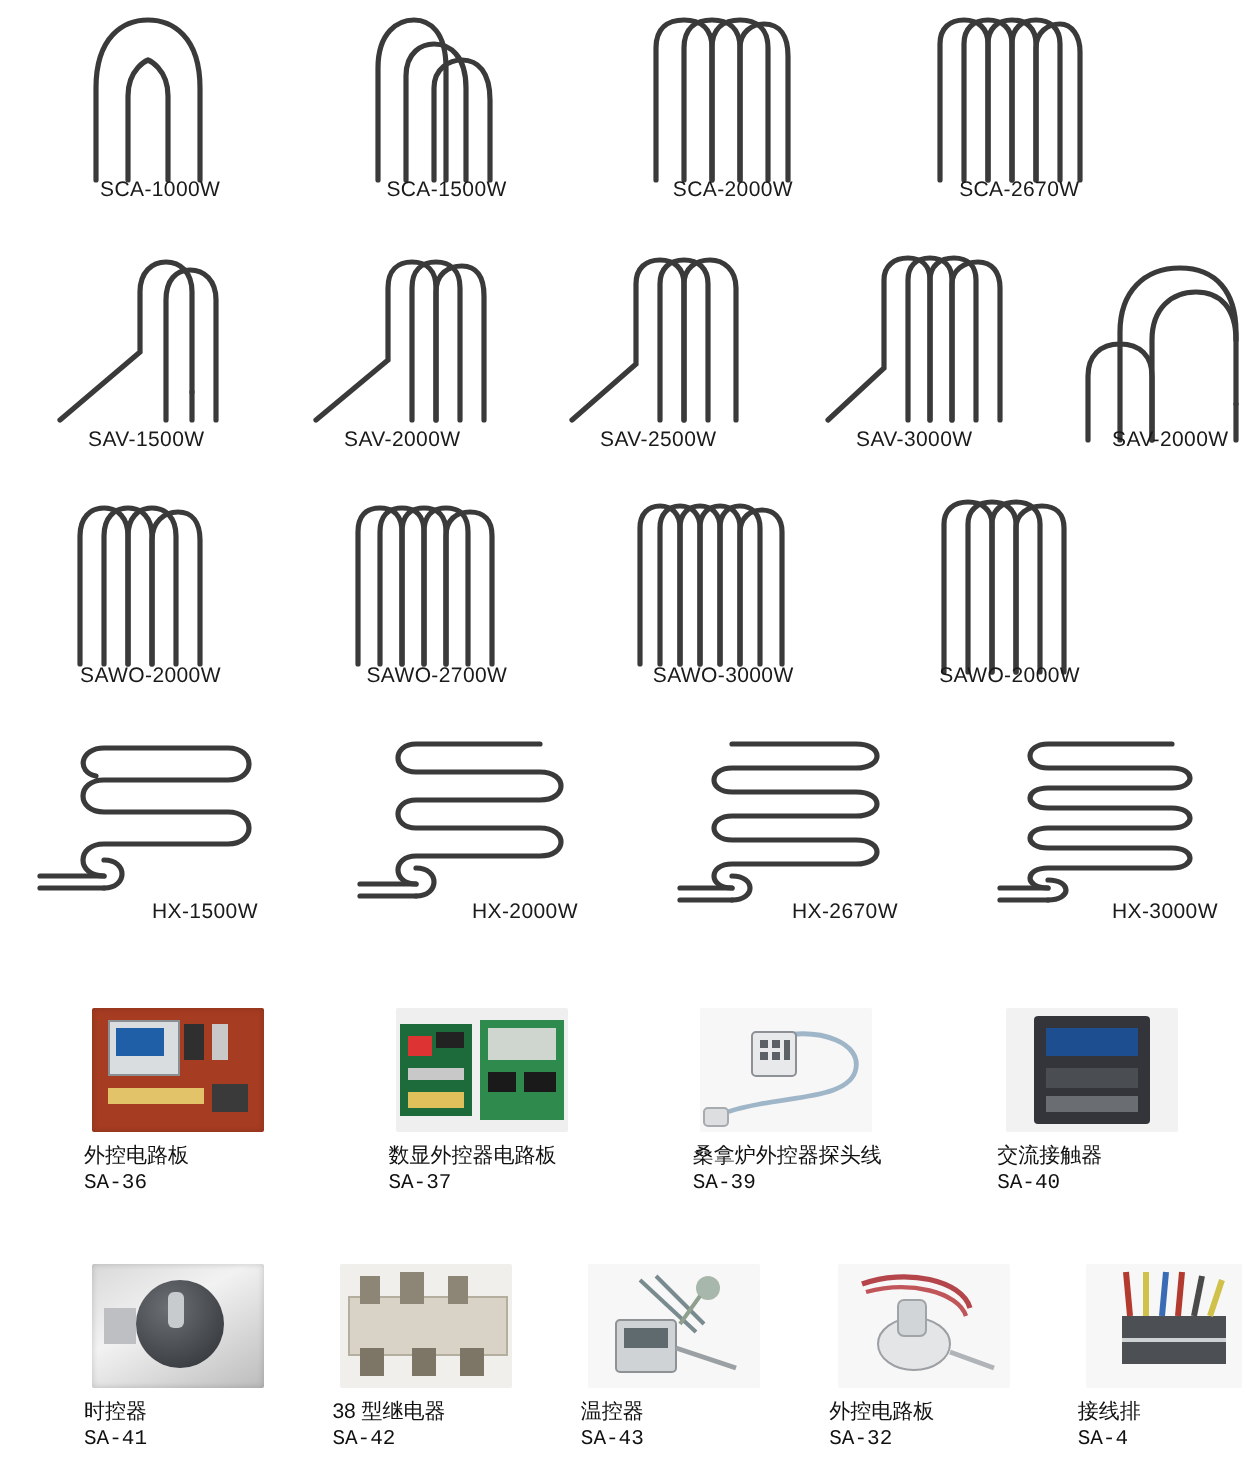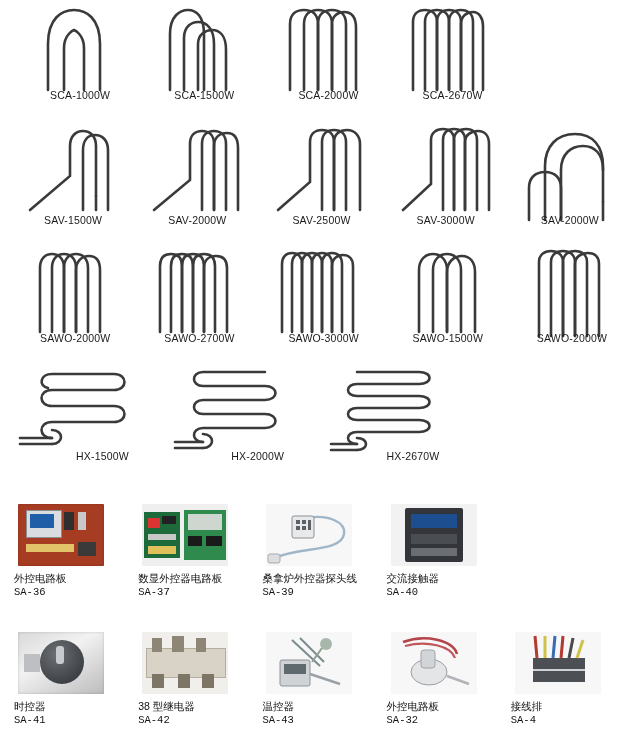--- a/index.html
+++ b/index.html
@@ -1,20 +1,20 @@
 <!DOCTYPE html>
 <html><head>
 <meta charset="utf-8">
 <style>
   html,body{margin:0;padding:0;background:#ffffff;}
   body{width:621px;height:738px;font-family:"Liberation Sans",sans-serif;color:#111;position:relative;overflow:hidden;}
   .sheet{width:621px;height:738px;position:relative;}
 
   
-  .el-row{display:flex;width:621px;box-sizing:border-box;}
+  .el-row{display:flex;width:621px;box-sizing:border-box;gap:19px;}
   .el-cell{position:relative;box-sizing:border-box;}
   .el-art{position:relative;}
   .el-art svg{display:block;}
   .el-label{font-size:10.5px;letter-spacing:.2px;color:#1a1a1a;white-space:nowrap;}
 
   
   .row1 .el-cell{width:124.2px;height:118px;}
   .row2 .el-cell{width:124.2px;height:122px;}
   .row3 .el-cell{width:124.2px;height:118px;}
   .row4 .el-cell{width:155.25px;height:118px;}
@@ -25,21 +25,21 @@
   .row4 .el-label{position:absolute;left:36px;bottom:14px;padding-left:40px;}
 
   .row1 .el-art{position:absolute;left:34px;top:4px;}
   .row2 .el-art{position:absolute;left:26px;top:6px;}
   .row3 .el-art{position:absolute;left:24px;top:6px;}
   .row4 .el-art{position:absolute;left:18px;top:6px;}
 
   
   .parts{position:absolute;left:0;top:498px;width:621px;}
   .parts-row{display:flex;width:621px;}
-  .part{width:124.2px;height:120px;position:relative;box-sizing:border-box;}
+  .part{width:124.2px;height:120px;position:relative;box-sizing:border-box;margin-left:28px;}
   .part-img{position:absolute;left:18px;top:6px;width:86px;height:62px;}
   .part-cap{position:absolute;left:14px;top:74px;font-size:10.5px;line-height:13.5px;color:#111;}
   .part-cap .cn{display:block;white-space:nowrap;}
   .part-cap .code{display:block;white-space:nowrap;font-family:Liberation Mono, monospace;}
 
   
   .ph{position:absolute;inset:0;border-radius:1px;overflow:hidden;}
   .pcb{background:#a63c22;}
   .metal{background:linear-gradient(150deg,#d9d9d9,#f2f2f2 40%,#bcbcbc);}
   .white{background:#f7f7f7;}
@@ -218,32 +218,20 @@
             <path d="M30 86 L30 18 C30 11 34 7 40 7 C46 7 50 11 50 18 L50 86"></path>
             <path d="M40 86 L40 18 C40 11 44 7 50 7 C56 7 60 11 60 18 L60 86"></path>
             <path d="M50 86 L50 18 C50 11 54 7 60 7 C66 7 70 11 70 18 L70 86"></path>
             <path d="M60 86 L60 20 C60 13 65 9 71 9 C77 9 81 13 81 20 L81 86"></path>
           </g>
         </svg>
       </div>
       <div class="el-label">SAWO-3000W</div>
     </div>
 
-    <div class="el-cell">
-      <div class="el-art">
-        <svg width="92" height="92" viewBox="0 0 92 92">
-          <g fill="none" stroke="#3a3a3a" stroke-width="2.6" stroke-linecap="round">
-            <path d="M22 86 L22 24 C22 14 28 8 36 8 C44 8 50 14 50 24 L50 86"></path>
-            <path d="M36 86 L36 24 C36 14 42 8 50 8 C58 8 64 14 64 24 L64 86"></path>
-            <path d="M50 86 L50 26 C50 16 57 10 65 10 C73 10 78 16 78 26 L78 86"></path>
-          </g>
-        </svg>
-      </div>
-      <div class="el-label">SAWO-1500W</div>
-    </div>
 
     <div class="el-cell">
       <div class="el-art">
         <svg width="92" height="96" viewBox="0 0 92 96">
           <g fill="none" stroke="#3a3a3a" stroke-width="2.6" stroke-linecap="round">
             <path d="M18 90 L18 16 C18 9 23 5 30 5 C37 5 42 9 42 16 L42 90"></path>
             <path d="M30 90 L30 16 C30 9 35 5 42 5 C49 5 54 9 54 16 L54 90"></path>
             <path d="M42 90 L42 16 C42 9 47 5 54 5 C61 5 66 9 66 16 L66 90"></path>
             <path d="M54 90 L54 18 C54 11 60 7 67 7 C74 7 78 11 78 18 L78 90"></path>
           </g>
@@ -290,20 +278,33 @@
             <path d="M2 80 L28 80"></path>
             <path d="M2 86 L28 86"></path>
             <path d="M28 80 C16 80 16 68 28 68 L90 68 C104 68 104 56 90 56 L28 56 C16 56 16 44 28 44 L90 44 C104 44 104 32 90 32 L28 32 C16 32 16 20 28 20 L90 20 C104 20 104 8 90 8 L28 8"></path>
             <path d="M28 86 C40 86 40 74 28 74"></path>
           </g>
         </svg>
       </div>
       <div class="el-label">HX-2670W</div>
     </div>
 
+    <div class="el-cell">
+      <div class="el-art">
+        <svg width="120" height="88" viewBox="0 0 120 88">
+          <g fill="none" stroke="#3a3a3a" stroke-width="2.6" stroke-linecap="round">
+            <path d="M2 80 L26 80"></path>
+            <path d="M2 86 L26 86"></path>
+            <path d="M26 80 C14 80 14 70 26 70 L88 70 C100 70 100 60 88 60 L26 60 C14 60 14 50 26 50 L88 50 C100 50 100 40 88 40 L26 40 C14 40 14 30 26 30 L88 30 C100 30 100 20 88 20 L26 20 C14 20 14 8 26 8 L88 8"></path>
+            <path d="M26 86 C38 86 38 76 26 76"></path>
+          </g>
+        </svg>
+      </div>
+      <div class="el-label">HX-3000W</div>
+    </div>
   </div>
 
   <div class="parts">
 
     <div class="parts-row">
 
       <div class="part">
         <div class="part-img">
           <div class="ph pcb soft">
             <div style="position:absolute;left:8px;top:6px;width:34px;height:26px;background:#d9dde0;border:1px solid #8a8f93;"></div>

